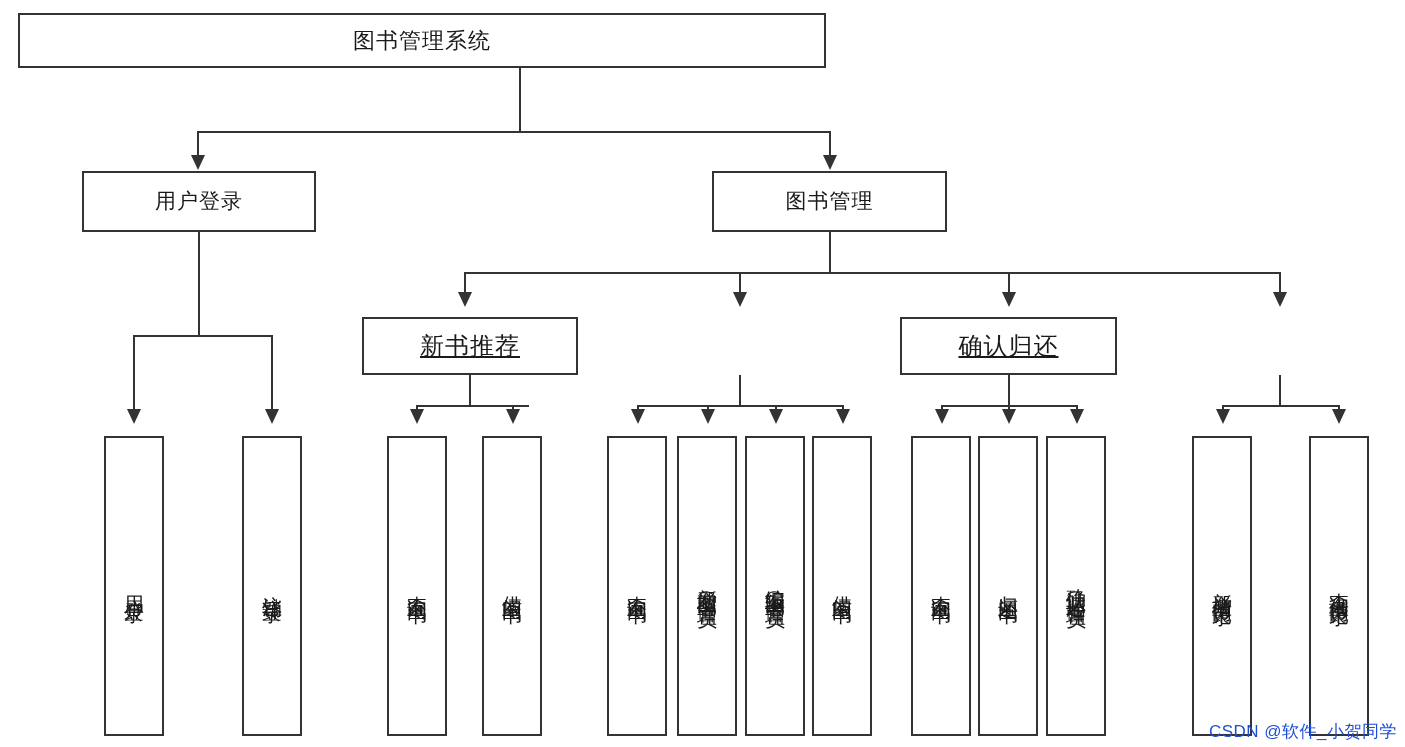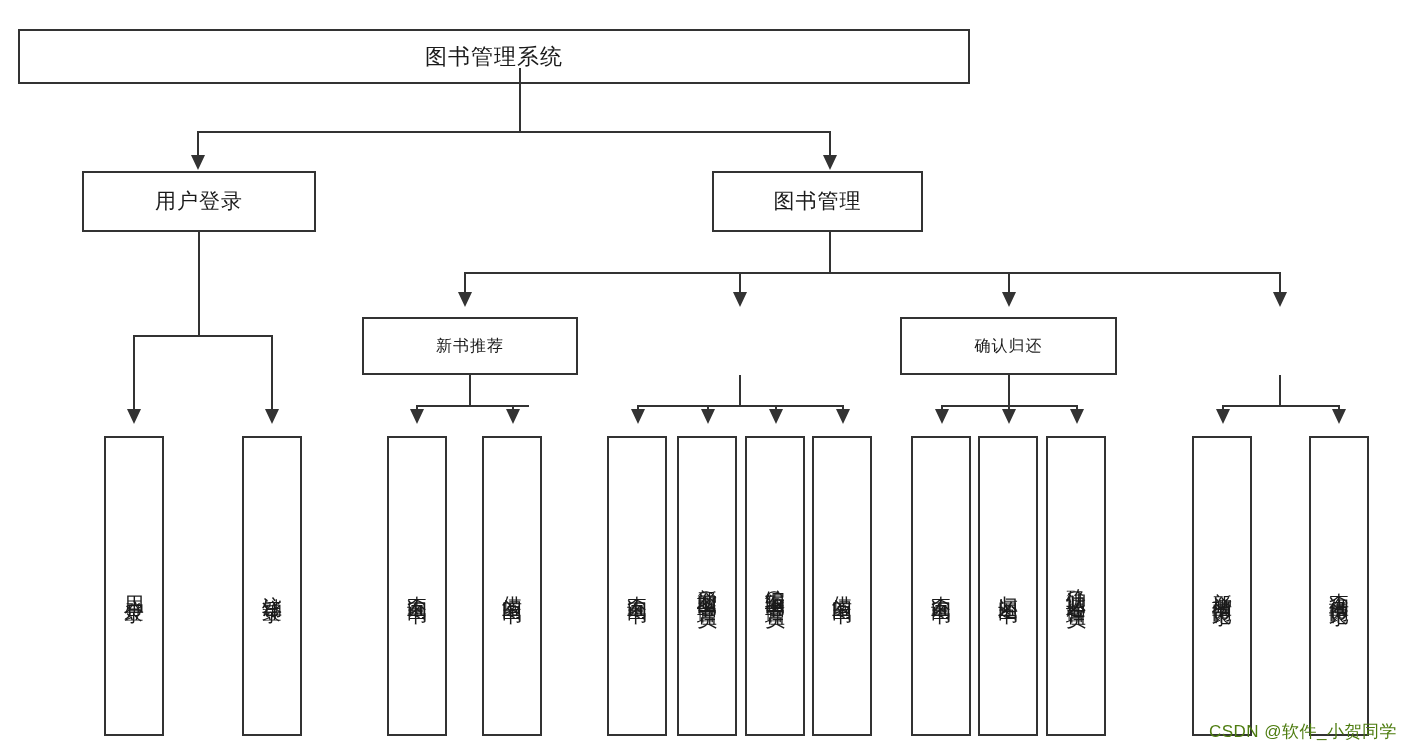--- a/index.html
+++ b/index.html
@@ -28,21 +28,21 @@
     align-items: center;
     justify-content: center;
     color: #1a1a1a;
     font-size: 21px;
     line-height: 1.25;
     letter-spacing: 1px;
     white-space: nowrap;
   }
   .node.root { font-size: 22px; }
   .node.level2 { font-size: 21px; }
-  .node.level3 { font-size: 16px; }
+  .node.level3 { font-size: 24px; text-decoration: underline; }
 
   
   .node.leaf {
     font-size: 20px;
     letter-spacing: 2px;
     align-items: center;
     justify-content: center;
     padding: 6px 0;
   }
   .node.leaf .vtext {
@@ -69,51 +69,51 @@
     border-left: 7px solid transparent;
     border-right: 7px solid transparent;
     border-top: 15px solid #333333;
   }
 
   
   #watermark {
     position: absolute;
     right: 8px;
     bottom: 4px;
-    color: #4d7c0f;
+    color: #1d4ed8;
     font-size: 17px;
     letter-spacing: 0.5px;
     white-space: nowrap;
     user-select: none;
   }
 </style>
 </head>
 <body>
 
 <div id="canvas">
 
-  <div class="node root" style="left:18px; top:29px; width:952px; height:55px;">
+  <div class="node root" style="left:18px; top:13px; width:808px; height:55px;">
     <span>图书管理系统</span>
   </div>
 
   <div class="ln v" style="left:519px; top:68px; height:64px;"></div>
 
   <div class="ln h" style="left:197px; top:131px; width:634px;"></div>
 
   <div class="ln v" style="left:197px; top:131px; height:26px;"></div>
   <div class="arrow" style="left:191px; top:155px;"></div>
 
   <div class="ln v" style="left:829px; top:131px; height:26px;"></div>
   <div class="arrow" style="left:823px; top:155px;"></div>
 
   <div class="node level2" style="left:82px; top:171px; width:234px; height:61px;">
     <span>用户登录</span>
   </div>
 
-  <div class="node level2" style="left:712px; top:171px; width:211px; height:61px;">
+  <div class="node level2" style="left:712px; top:171px; width:235px; height:61px;">
     <span>图书管理</span>
   </div>
 
   <div class="ln v" style="left:198px; top:232px; height:104px;"></div>
   <div class="ln h" style="left:133px; top:335px; width:140px;"></div>
   <div class="ln v" style="left:133px; top:335px; height:76px;"></div>
   <div class="arrow" style="left:127px; top:409px;"></div>
   <div class="ln v" style="left:271px; top:335px; height:76px;"></div>
   <div class="arrow" style="left:265px; top:409px;"></div>
 

